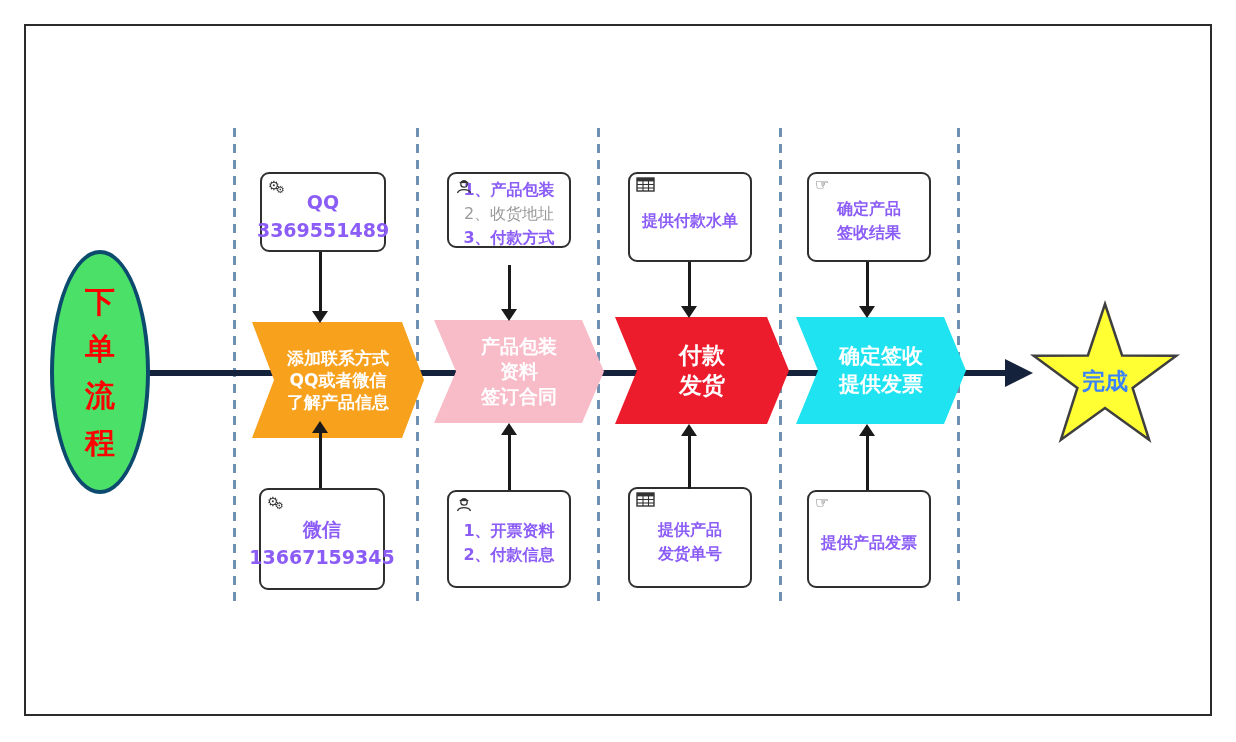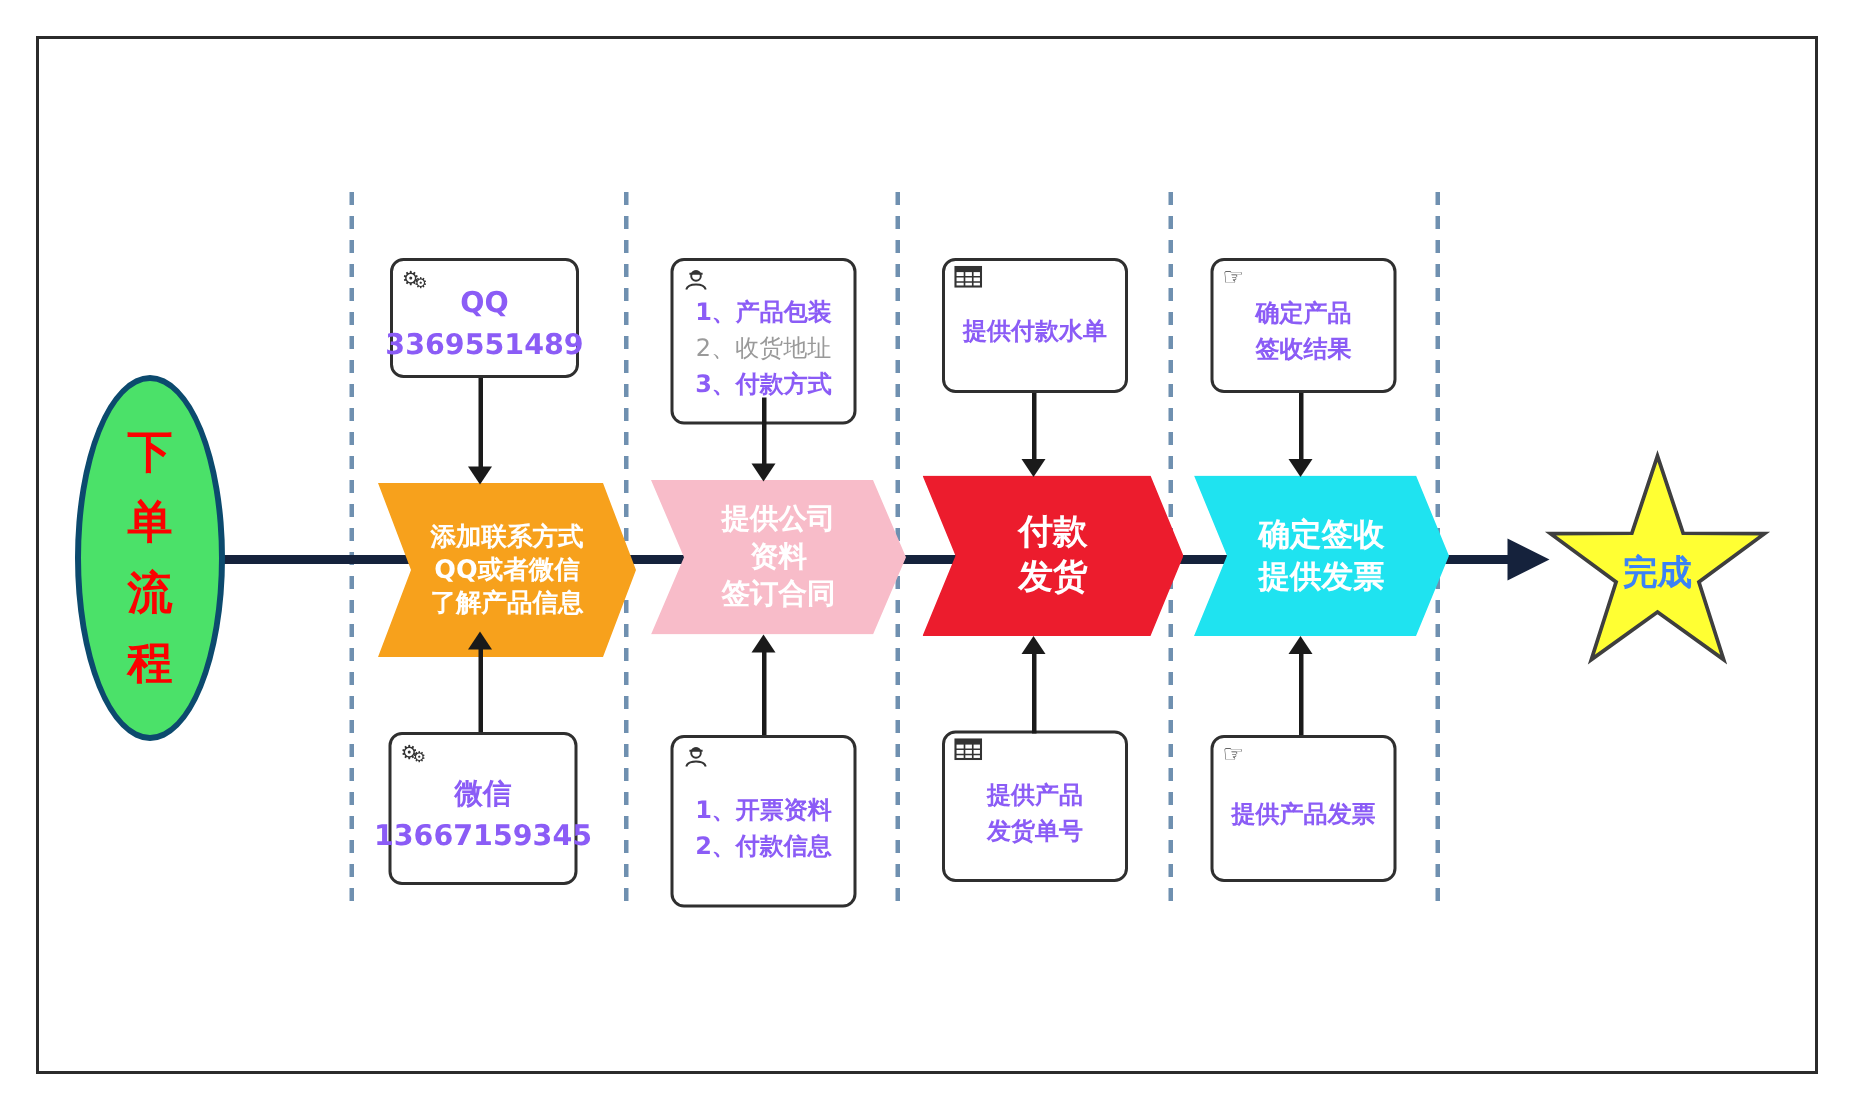--- a/index.html
+++ b/index.html
@@ -57,21 +57,21 @@
   <div class="startellipse" style="background-color: rgb(75, 225, 105);">
     <div class="vtxt" style="color: rgb(251, 2, 0);">下单流程</div>
   </div>
 
   <div class="chev" style="left: 252px; top: 322px; width: 172px; height: 116px; font-size: 17px; background-color: rgb(247, 161, 28);">
     <div>添加联系方式</div>
     <div>QQ或者微信</div>
     <div>了解产品信息</div>
   </div>
   <div class="chev" style="left: 434px; top: 320px; width: 170px; height: 103px; font-size: 19px; background-color: rgb(248, 188, 201);">
-    <div>提供公司</div>
+    <div>产品包装</div>
     <div>资料</div>
     <div>签订合同</div>
   </div>
   <div class="chev" style="left: 615px; top: 317px; width: 174px; height: 107px; font-size: 23px; background-color: rgb(236, 28, 45);">
     <div>付款</div>
     <div>发货</div>
     <div></div>
   </div>
   <div class="chev" style="left: 796px; top: 317px; width: 170px; height: 107px; font-size: 21px; background-color: rgb(31, 227, 240);">
     <div>确定签收</div>
@@ -79,21 +79,21 @@
     <div></div>
   </div>
 
   <div class="fbox big" style="left:260px;top:172px;width:126px;height:80px;">
     <span class="icon">
       <span class="gear1">⚙</span><span class="gear2">⚙</span></span>
     <div class="ln">QQ</div>
     <div class="ln">3369551489</div>
   </div>
 
-  <div class="fbox" style="left:447px;top:172px;width:124px;height:111px;">
+  <div class="fbox" style="left:447px;top:172px;width:124px;height:76px;">
     <span class="icon">
       <svg width="18" height="17" viewBox="0 0 18 17">
         <circle cx="9" cy="7" r="3.2" fill="none" stroke="#333" stroke-width="1.3"></circle>
         <path d="M5.8,5.4 a3.4,3.4 0 0 1 6.4,0 Z" fill="#333"></path>
         <line x1="4.6" y1="5.5" x2="13.4" y2="5.5" stroke="#333" stroke-width="1.2"></line>
         <path d="M2.5,16 c1.2,-4.5 11.8,-4.5 13,0" fill="none" stroke="#333" stroke-width="1.3"></path>
       </svg>
       </span>
     <div class="ln">1、产品包装</div>
     <div class="ln muted">2、收货地址</div>
@@ -120,21 +120,21 @@
     <div class="ln">签收结果</div>
   </div>
 
   <div class="fbox big" style="left:259px;top:488px;width:126px;height:102px;">
     <span class="icon">
       <span class="gear1">⚙</span><span class="gear2">⚙</span></span>
     <div class="ln">微信</div>
     <div class="ln">13667159345</div>
   </div>
 
-  <div class="fbox" style="left:447px;top:490px;width:124px;height:115px;">
+  <div class="fbox" style="left:447px;top:490px;width:124px;height:98px;">
     <span class="icon">
       <svg width="18" height="17" viewBox="0 0 18 17">
         <circle cx="9" cy="7" r="3.2" fill="none" stroke="#333" stroke-width="1.3"></circle>
         <path d="M5.8,5.4 a3.4,3.4 0 0 1 6.4,0 Z" fill="#333"></path>
         <line x1="4.6" y1="5.5" x2="13.4" y2="5.5" stroke="#333" stroke-width="1.2"></line>
         <path d="M2.5,16 c1.2,-4.5 11.8,-4.5 13,0" fill="none" stroke="#333" stroke-width="1.3"></path>
       </svg>
       </span>
     <div class="ln">1、开票资料</div>
     <div class="ln">2、付款信息</div>

